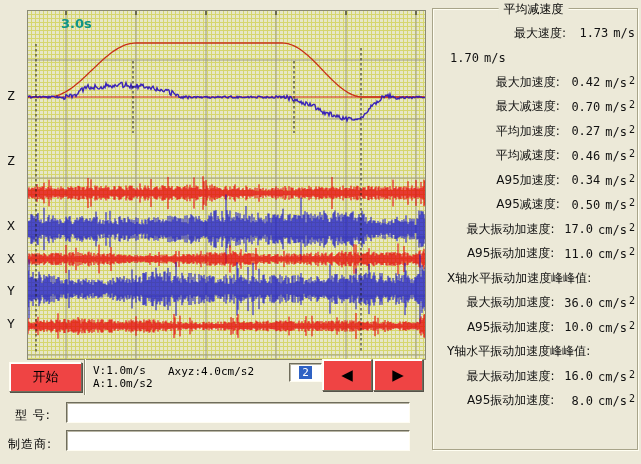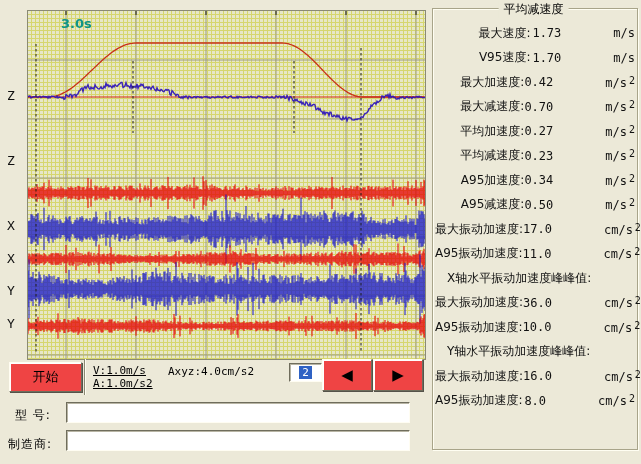--- a/index.html
+++ b/index.html
@@ -23,42 +23,42 @@
   .btn3d{position:absolute;background:#ef4444;border:1px solid;
     border-color:#fffdf2 #6f6d5c #6f6d5c #fffdf2;
     box-shadow:1px 1px 0 #55534a, inset 1px 1px 0 #fff;
     font-family:"DejaVu Sans",sans-serif;color:#000;cursor:pointer;
     display:flex;align-items:center;justify-content:center;padding:0;}
   .sunken{background:#fff;border:1px solid;border-color:#6f6d5c #fffdf2 #fffdf2 #6f6d5c;
     box-shadow:inset 1px 1px 0 #b8b5a4;}
 
   #startBtn{left:9px;top:362px;width:73px;height:30px;font-size:13px;}
   #vsep{position:absolute;left:84px;top:359px;width:1px;height:36px;background:#8b8974;box-shadow:1px 0 0 #fffdf2;}
-  #infoV{position:absolute;left:93px;top:364px;font-family:"DejaVu Sans Mono",monospace;font-size:11px;line-height:13px;color:#000;text-decoration:underline;}
+  #infoV{position:absolute;left:93px;top:364px;font-family:"DejaVu Sans Mono",monospace;font-size:11px;line-height:13px;color:#000;}
   #infoAxyz{position:absolute;left:168px;top:365px;font-family:"DejaVu Sans Mono",monospace;font-size:11px;color:#000;}
   #pageBox{position:absolute;left:289px;top:363px;width:31px;height:17px;font-family:"DejaVu Sans Mono",monospace;
     font-size:11px;display:flex;align-items:center;justify-content:center;}
   #pageBox .sel{background:#2f62c4;color:#fff;padding:0 3px;line-height:13px;}
   #prevBtn{left:322px;top:359px;width:50px;height:32px;font-size:15px;}
   #nextBtn{left:373px;top:359px;width:50px;height:32px;font-size:15px;}
 
   .formlabel{position:absolute;font-size:12px;color:#000;letter-spacing:1px;}
   .forminput{position:absolute;left:66px;width:336px;height:19px;font-size:12px;
     font-family:"DejaVu Sans",sans-serif;padding:0 3px;outline:none;}
 
   
   #results{position:absolute;left:432px;top:8px;width:204px;height:440px;
     border:1px solid #a8a489;box-shadow:inset 1px 1px 0 #fffef2, 1px 1px 0 #fffef2;}
   #resultsTitle{position:absolute;top:-8px;left:50%;transform:translateX(-52%);
     background:#ece9d8;padding:0 5px;font-size:12px;color:#000;white-space:nowrap;}
   #rowsHost{position:absolute;left:2px;right:2px;top:12px;}
   .rrow{height:24.5px;display:flex;align-items:center;font-size:12px;color:#111;}
   .rlabel{width:136px;text-align:right;white-space:nowrap;}
   .rvalue{width:44px;text-align:right;font-family:"DejaVu Sans Mono",monospace;font-size:12px;}
-  .runit{padding-left:5px;font-family:"DejaVu Sans Mono",monospace;font-size:12px;white-space:nowrap;margin-left:47px;}
+  .runit{padding-left:5px;font-family:"DejaVu Sans Mono",monospace;font-size:12px;white-space:nowrap;}
   .runit sup{font-size:10px;vertical-align:3px;margin-left:2px;}
   .rsection{height:24.5px;display:flex;align-items:center;padding-left:12px;font-size:12px;color:#111;white-space:nowrap;}
 </style>
 </head>
 <body>
 
 <div id="root">
 
   <div class="axis-label" style="top:88px">Z</div>
   <div class="axis-label" style="top:153px">Z</div>
@@ -128,21 +128,20 @@
   <div id="results">
     <div id="resultsTitle">平均减速度</div>
     <div id="rowsHost">
   <div class="rrow">
     <span class="rlabel">最大速度:</span>
     <span class="rvalue">1.73</span>
     <span class="runit"><span class="ubase">m/s</span></span>
   </div>
 
   <div class="rrow">
-    <span class="rlabel">V95速度:</span>
     <span class="rvalue">1.70</span>
     <span class="runit"><span class="ubase">m/s</span></span>
   </div>
 
   <div class="rrow">
     <span class="rlabel">最大加速度:</span>
     <span class="rvalue">0.42</span>
     <span class="runit"><span class="ubase">m/s</span><sup>2</sup></span>
   </div>
 
@@ -153,21 +152,21 @@
   </div>
 
   <div class="rrow">
     <span class="rlabel">平均加速度:</span>
     <span class="rvalue">0.27</span>
     <span class="runit"><span class="ubase">m/s</span><sup>2</sup></span>
   </div>
 
   <div class="rrow">
     <span class="rlabel">平均减速度:</span>
-    <span class="rvalue">0.23</span>
+    <span class="rvalue">0.46</span>
     <span class="runit"><span class="ubase">m/s</span><sup>2</sup></span>
   </div>
 
   <div class="rrow">
     <span class="rlabel">A95加速度:</span>
     <span class="rvalue">0.34</span>
     <span class="runit"><span class="ubase">m/s</span><sup>2</sup></span>
   </div>
 
   <div class="rrow">

